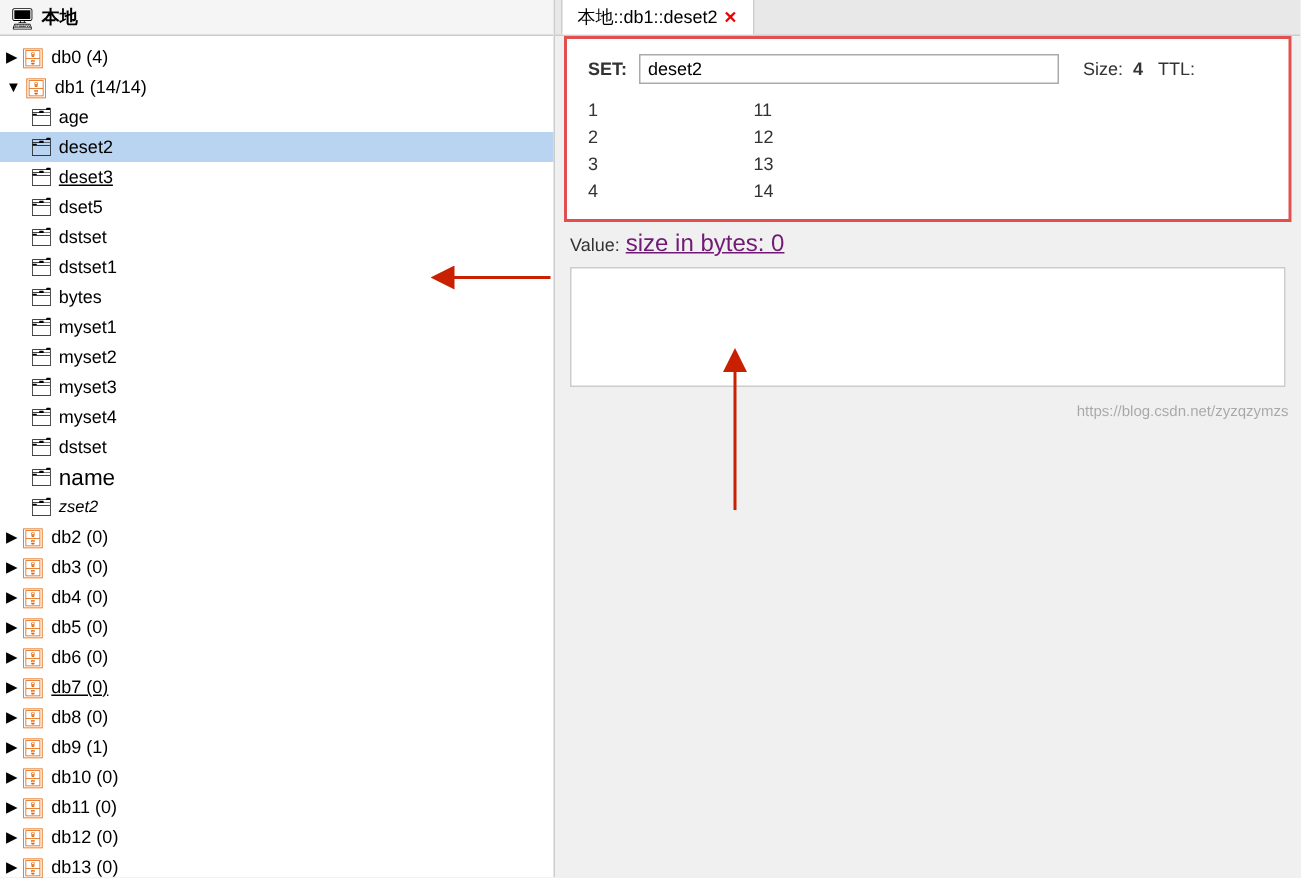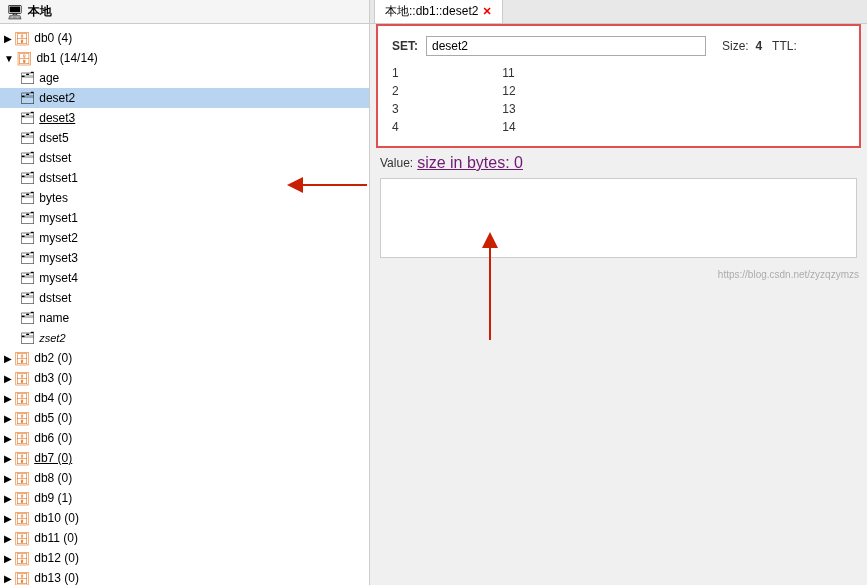--- a/index.html
+++ b/index.html
@@ -234,21 +234,21 @@
           <div class="tree-item" style="padding-left: 20px;">
             <span style="margin-right:4px;font-size:12px;">🗂</span>
             <span style="font-size:12px;">myset4</span>
           </div>
           <div class="tree-item" style="padding-left: 20px;">
             <span style="margin-right:4px;font-size:12px;">🗂</span>
             <span style="font-size:12px;">dstset</span>
           </div>
           <div class="tree-item" style="padding-left: 20px;">
             <span style="margin-right:4px;font-size:12px;">🗂</span>
-            <span style="font-size:12px;">name</span>
+            <span style="font-size:15px;">name</span>
           </div>
           <div class="tree-item" style="padding-left: 20px;">
             <span style="margin-right:4px;font-size:12px;">🗂</span>
             <span style="font-size:11px;font-style:italic;">zset2</span>
           </div>
           <div class="tree-item" style="padding-left: 4px;">
             <span style="font-size:10px;margin-right:2px;">▶</span>
             <span style="margin-right:4px;font-size:13px;color:#e06000;">🗄</span>
             <span style="font-size:12px;">db2  (0)</span>
           </div>

